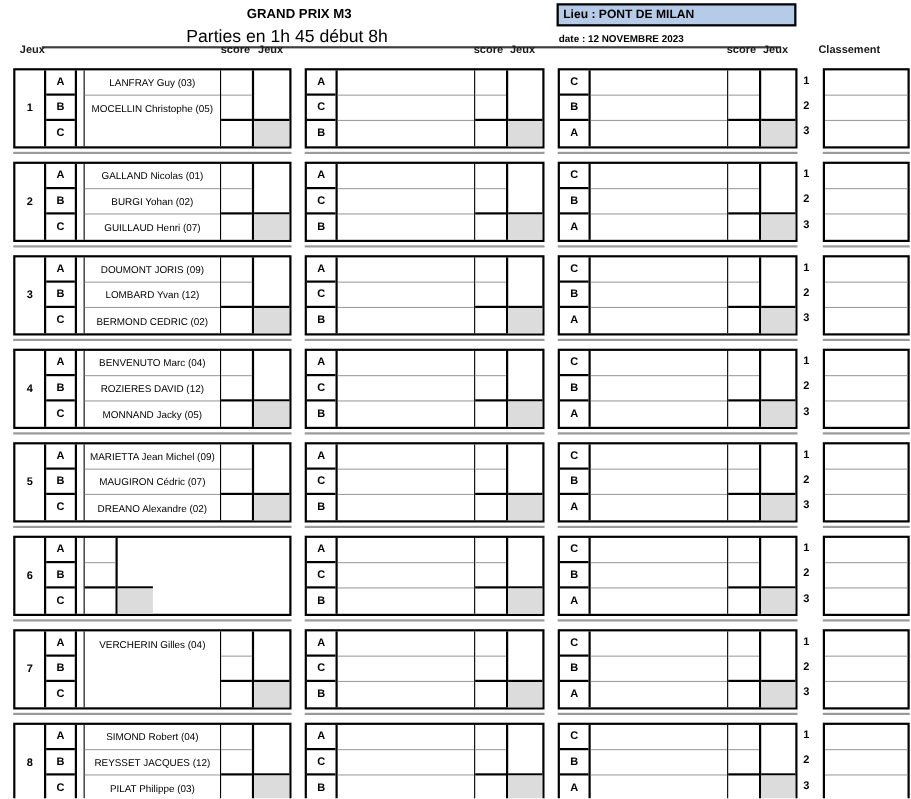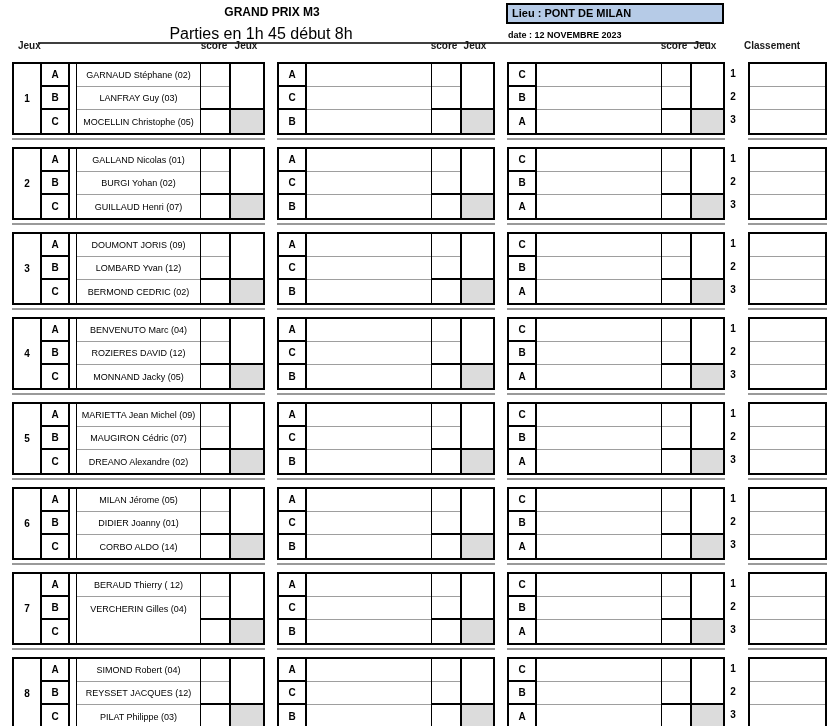--- a/index.html
+++ b/index.html
@@ -84,21 +84,20 @@
       <div class="col numcol">
         <div class="numcell">1</div>
       </div>
       <div class="col lettercol">
         <div class="cell">A</div>
         <div class="cell">B</div>
         <div class="cell">C</div>
       </div>
       <div class="col spacercol"></div>
       <div class="col namecol">
-        <div class="cell">GARNAUD Stéphane (02)</div>
         <div class="cell">LANFRAY Guy (03)</div>
         <div class="cell">MOCELLIN Christophe (05)</div>
       </div>
       <div class="col scorecol">
         <div class="cell"></div>
         <div class="cell"></div>
         <div class="cell"></div>
       </div>
       <div class="col jeuxcol">
         <div class="jeux-top"></div>
@@ -508,25 +507,20 @@
     <div class="blk b1">
       <div class="col numcol">
         <div class="numcell">6</div>
       </div>
       <div class="col lettercol">
         <div class="cell">A</div>
         <div class="cell">B</div>
         <div class="cell">C</div>
       </div>
       <div class="col spacercol"></div>
-      <div class="col namecol">
-        <div class="cell">MILAN Jérome (05)</div>
-        <div class="cell">DIDIER Joanny (01)</div>
-        <div class="cell">CORBO ALDO (14)</div>
-      </div>
       <div class="col scorecol">
         <div class="cell"></div>
         <div class="cell"></div>
         <div class="cell"></div>
       </div>
       <div class="col jeuxcol">
         <div class="jeux-top"></div>
         <div class="jeux-bottom"></div>
       </div>
     </div>
@@ -594,21 +588,20 @@
       <div class="col numcol">
         <div class="numcell">7</div>
       </div>
       <div class="col lettercol">
         <div class="cell">A</div>
         <div class="cell">B</div>
         <div class="cell">C</div>
       </div>
       <div class="col spacercol"></div>
       <div class="col namecol">
-        <div class="cell">BERAUD Thierry ( 12)</div>
         <div class="cell">VERCHERIN Gilles (04)</div>
       </div>
       <div class="col scorecol">
         <div class="cell"></div>
         <div class="cell"></div>
         <div class="cell"></div>
       </div>
       <div class="col jeuxcol">
         <div class="jeux-top"></div>
         <div class="jeux-bottom"></div>

